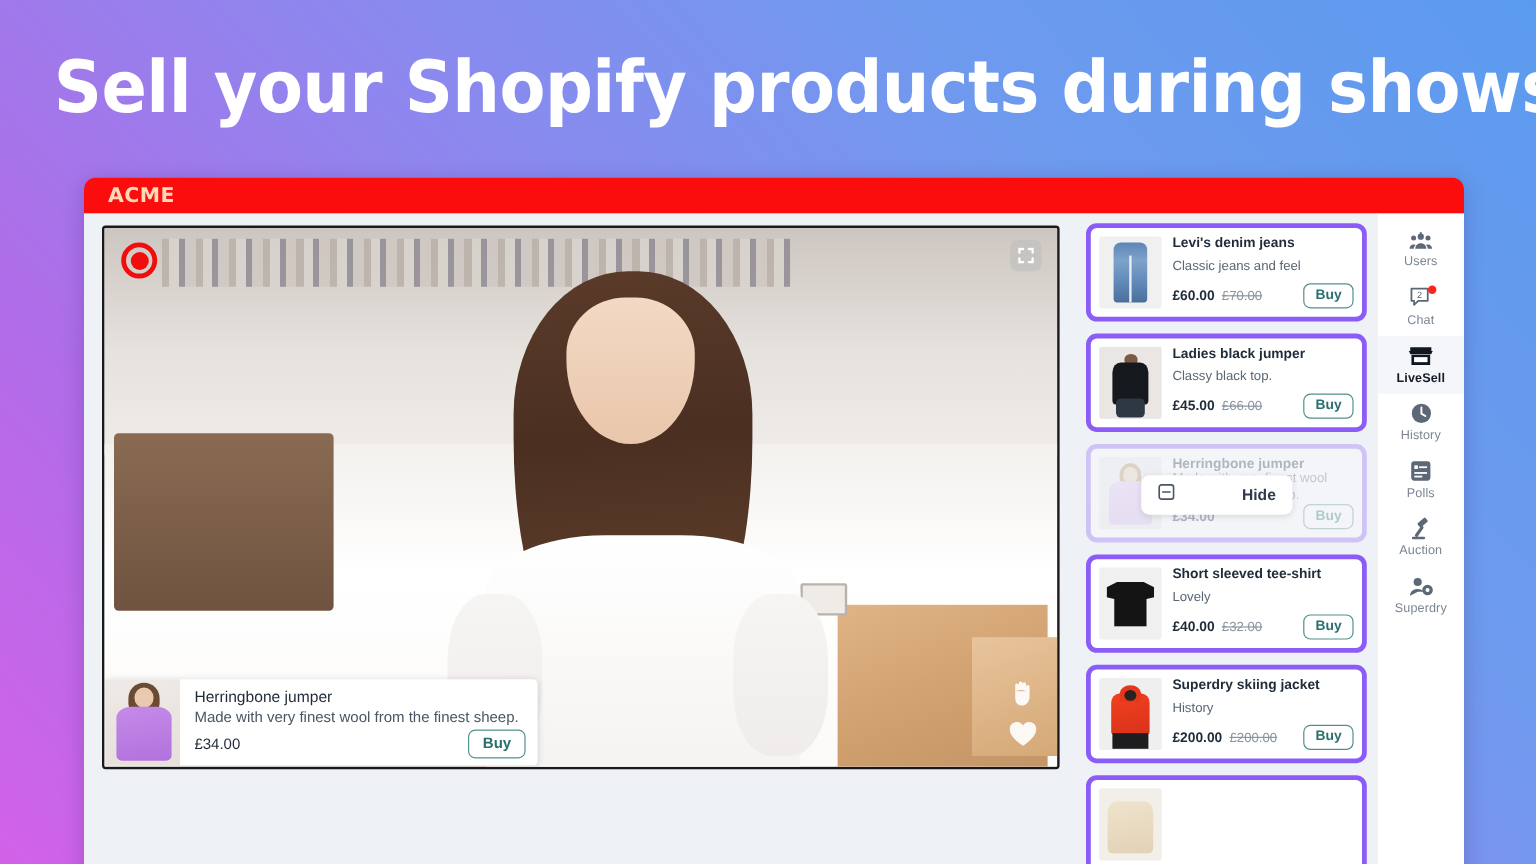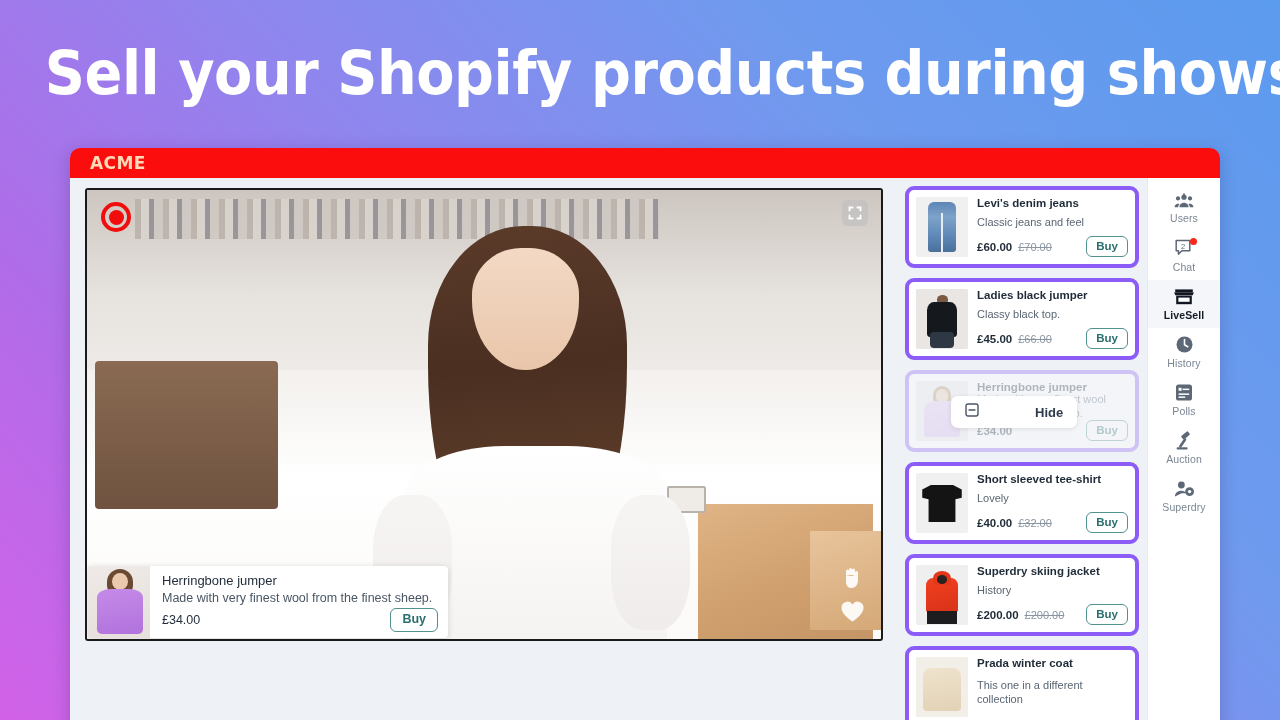--- a/index.html
+++ b/index.html
@@ -556,27 +556,20 @@
               <button class="buy-btn">Buy</button>
             </div>
           </div>
         </div>
 
         <div class="product-card">
           <div class="p-thumb">
             <div class="art-prada-bg"></div>
             <div class="art-prada-body"></div>
           </div>
-          <div class="p-info">
-            <div class="p-title">Prada winter coat</div>
-            <div class="p-desc">This one in a different collection</div>
-            <div class="p-row">
-              <span class="p-price"></span>
-            </div>
-          </div>
         </div>
 
       </div>
 
       <div id="right-nav">
 
         <div class="nav-item">
           <span class="nav-icon">
             <svg width="20" height="16" viewBox="0 0 20 16" fill="#5d6876">
               <circle cx="10" cy="4.2" r="2.6"></circle>

